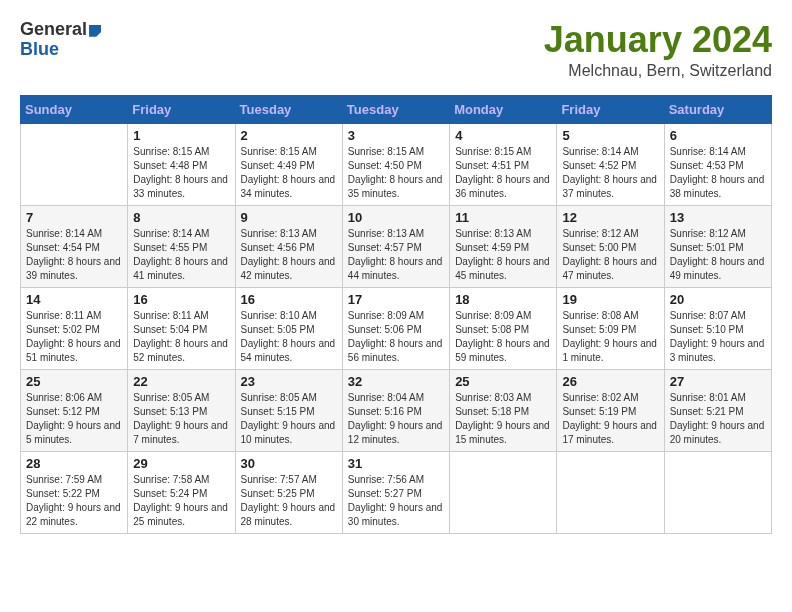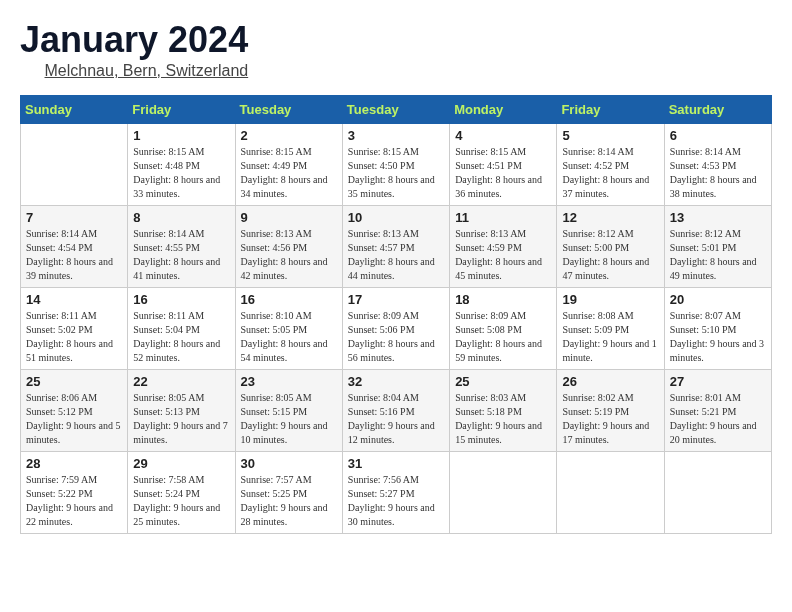--- a/index.html
+++ b/index.html
@@ -41,37 +41,36 @@
       clip-path: polygon(0 0, 100% 0, 100% 60%, 60% 100%, 0 100%);
       margin-left: 2px;
       vertical-align: middle;
     }
     .title-area {
       text-align: right;
     }
     .month-title {
       font-size: 36px;
       font-weight: bold;
-      color: #0f172a;
+      color: #4d7c0f;
       line-height: 1.1;
     }
     .location {
       font-size: 16px;
       color: #444;
       margin-top: 2px;
-      text-decoration: underline;
     }
     .calendar {
       width: 100%;
       border-collapse: collapse;
       font-size: 11px;
     }
     .calendar th {
       background: #1a5fa8;
-      color: #bef264;
+      color: #c4b5fd;
       padding: 6px 4px;
       text-align: left;
       font-size: 13px;
       font-weight: bold;
       border: 1px solid #1a5fa8;
     }
     .calendar td {
       border: 1px solid #ccc;
       vertical-align: top;
       padding: 4px 5px;
@@ -85,30 +84,35 @@
     .day-num {
       font-size: 13px;
       font-weight: bold;
       color: #222;
       margin-bottom: 2px;
     }
     .day-info {
       font-size: 10px;
       color: #333;
       line-height: 1.4;
-      font-family: Liberation Serif, serif;
     }
     .empty-cell {
       background: #f9f9f9;
     }
   </style>
 </head>
 <body>
 
 <div class="header">
+  <div class="logo">
+    <div>
+      <span class="logo-general">General</span><span class="logo-icon"></span>
+    </div>
+    <div class="logo-blue">Blue</div>
+  </div>
   <div class="title-area">
     <div class="month-title">January 2024</div>
     <div class="location">Melchnau, Bern, Switzerland</div>
   </div>
 </div>
 
 <table class="calendar">
   <thead>
     <tr>
     <th>Sunday</th>

